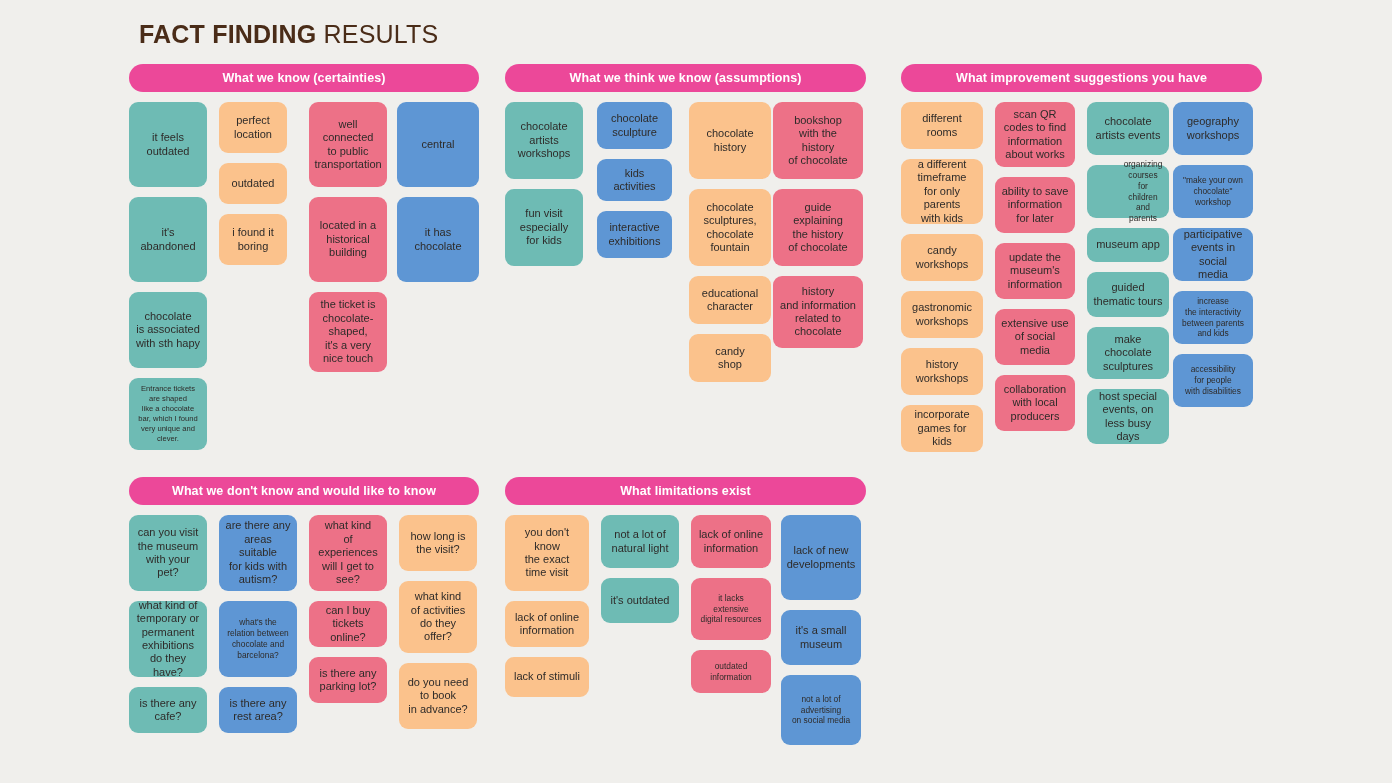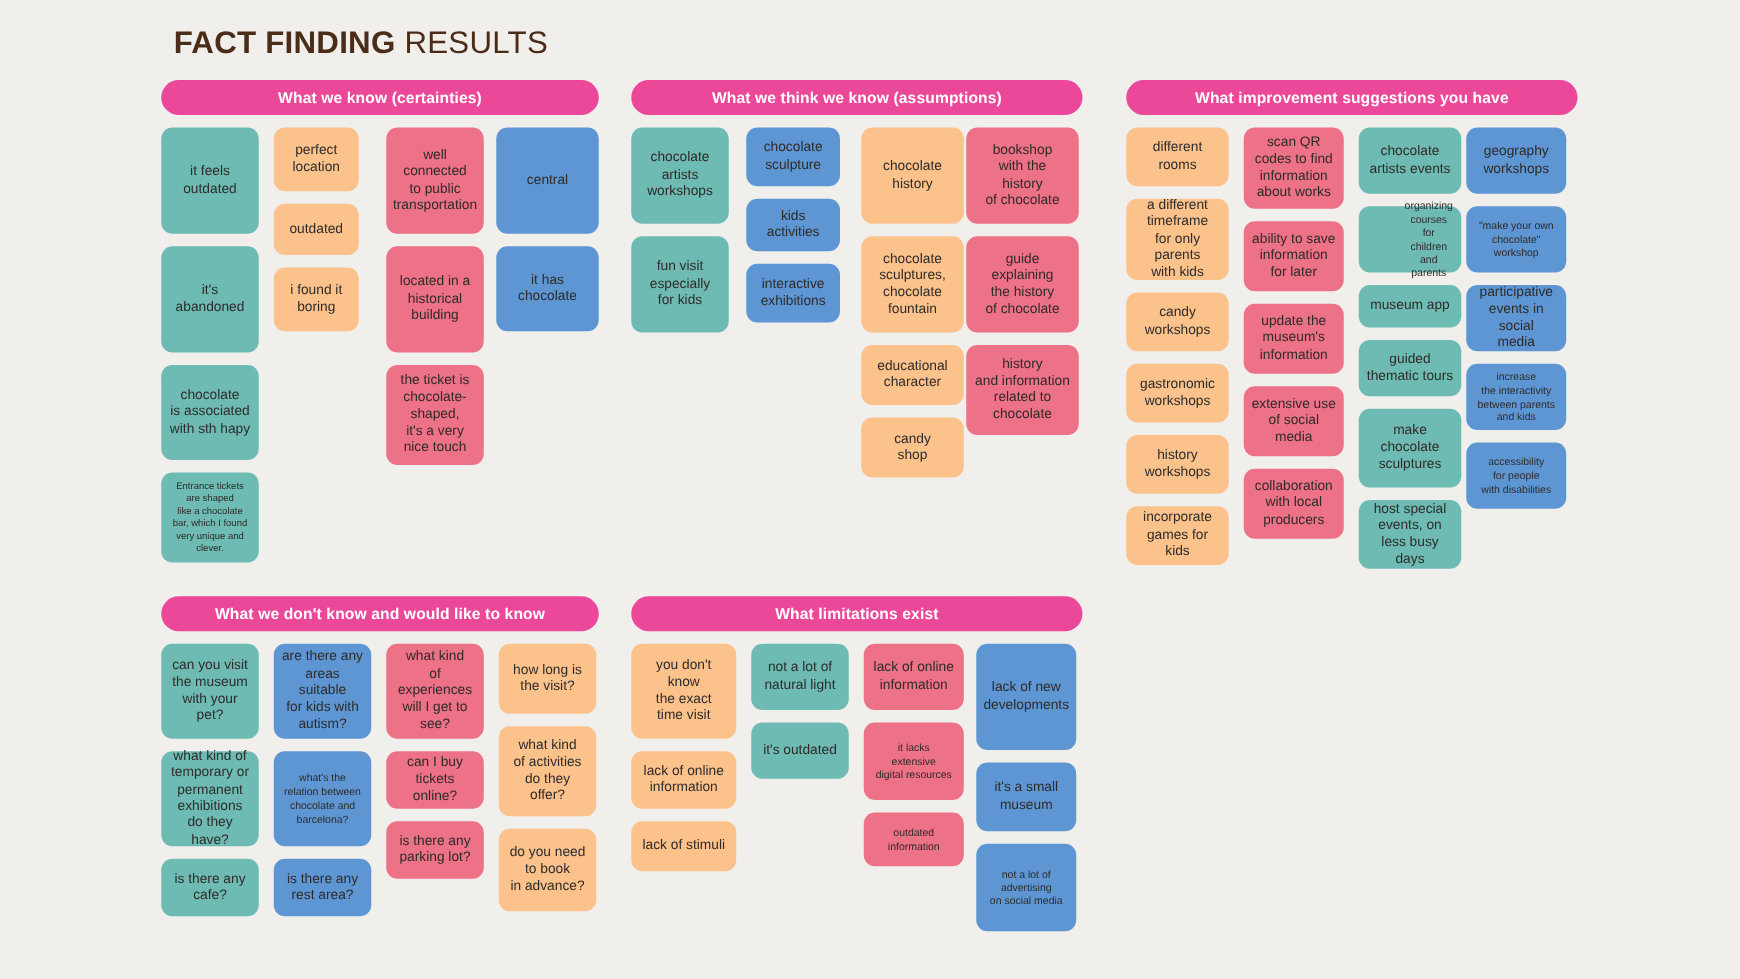--- a/index.html
+++ b/index.html
@@ -130,21 +130,21 @@
 historical
 building</div>
             <div class="card c-pink" style="height: 80px;">the ticket is
 chocolate-
 shaped,
 it's a very
 nice touch</div>
           </div>
           <div class="col" style="left: 268px; width: 82px;">
             <div class="card c-blue" style="height: 85px;">central</div>
-            <div class="card c-blue" style="height: 68px;">it has
+            <div class="card c-blue" style="height: 85px;">it has
 chocolate</div>
           </div>
         </div>
       </div>
       <div class="section" style="left: 505px; top: 64px; width: 361px;">
         <div class="section-header" style="width: 361px;">What we think we know (assumptions)</div>
         <div class="cards-area" style="top: 38px; width: 361px;">
           <div class="col" style="left: 0px; width: 78px;">
             <div class="card c-teal" style="height: 77px;">chocolate
 artists
@@ -227,21 +227,21 @@
           </div>
           <div class="col" style="left: 186px; width: 82px;">
             <div class="card c-teal" style="height: 53px;">chocolate
 artists events</div>
             <div class="card c-teal sm" style="height: 53px; padding-left: 36px;">organizing
 courses for children
 and parents</div>
             <div class="card c-teal" style="height: 34px;">museum app</div>
             <div class="card c-teal" style="height: 45px;">guided
 thematic tours</div>
-            <div class="card c-teal" style="height: 63px;">make
+            <div class="card c-teal" style="height: 52px;">make
 chocolate
 sculptures</div>
             <div class="card c-teal" style="height: 55px;">host special
 events, on
 less busy days</div>
           </div>
           <div class="col" style="left: 272px; width: 80px;">
             <div class="card c-blue" style="height: 53px;">geography
 workshops</div>
             <div class="card c-blue sm" style="height: 53px;">"make your own

